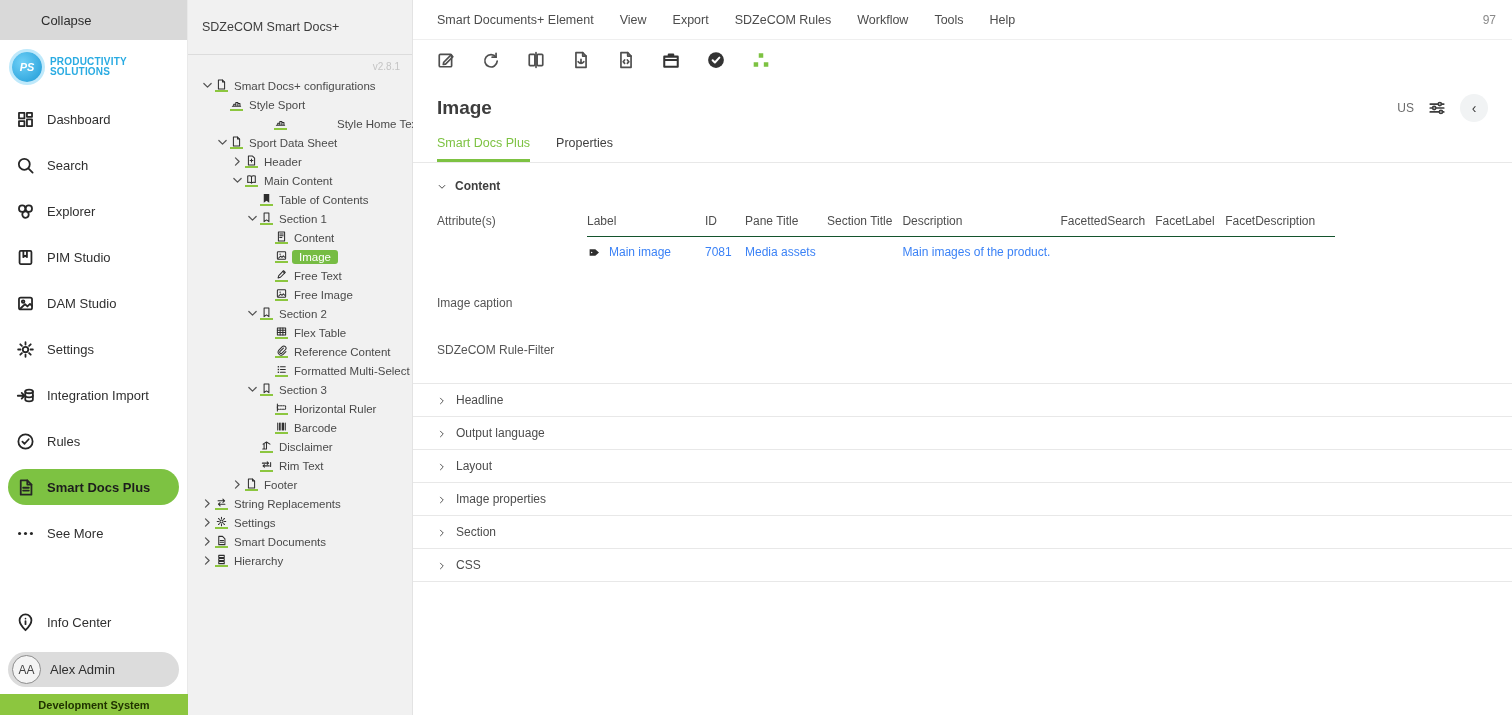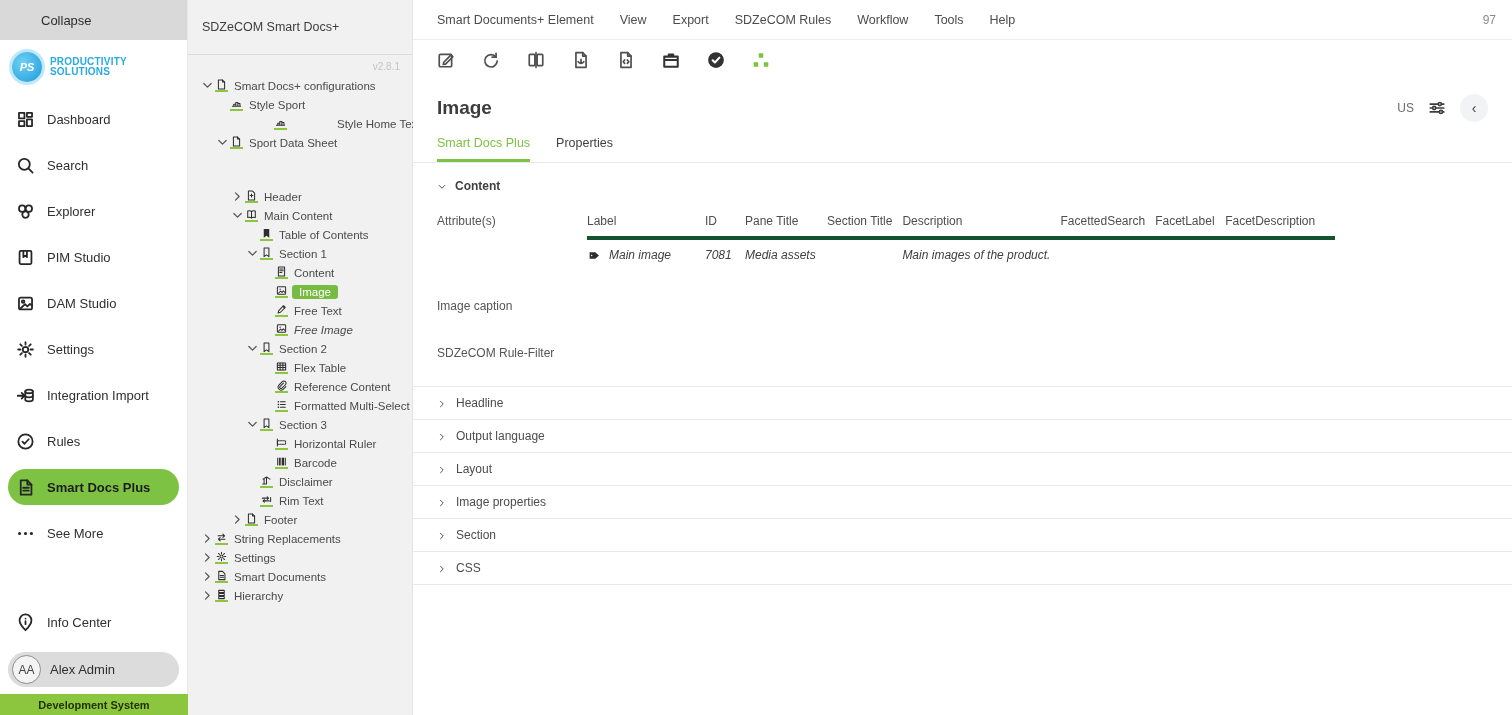--- a/index.html
+++ b/index.html
@@ -55,21 +55,21 @@
   .tab { font-size:12.5px; color:#3f3f3f; padding-bottom:9px; cursor:pointer; border-bottom:3px solid transparent; }
   .tab.active { color:#7dc242; border-bottom-color:#7dc242; }
 
   .panel-body { padding:16px 24px 0 24px; font-size:12px; color:#555; overflow:hidden; }
   .section-head { display:flex; align-items:center; gap:8px; font-weight:bold; color:#3f3f3f; font-size:12px; cursor:pointer; }
   .chev { width:10px; height:10px; color:#3f3f3f; }
   .attr-row { display:flex; margin-top:21px; }
   .attr-label { width:150px; flex:0 0 150px; color:#555; }
   table.attr-table { border-collapse:collapse; }
   table.attr-table th { font-weight:normal; color:#4e4e4e; text-align:left; padding:0 10px 8px 0; font-size:12px; }
-  table.attr-table td { padding:8px 10px 4px 0; color:#404040; border-top:4px solid #14532d; font-size:12px;font-style:italic; }
+  table.attr-table td { padding:8px 10px 4px 0; color:#3b82f6; border-top:1px solid #14532d; font-size:12px; }
   .cell-label { display:flex; align-items:center; gap:7px; }
   .tag-ic { width:15px; height:13px; color:#2e2e2e; }
   .field-label { margin-top:33px; color:#555; }
   .divider { height:1px; background:#e8e8e8; margin:26px -24px 0 -24px; }
   .fold-row { display:flex; align-items:center; gap:9px; height:33px; border-bottom:1px solid #e8e8e8; margin:0 -24px; padding:0 24px; color:#4c4c4c; font-size:12px; cursor:pointer; }
   .fold-row .chev { color:#4c4c4c; }
 </style>
 </head>
 <body>
 
@@ -219,21 +219,21 @@
             <svg viewBox="0 0 16 16" width="100%" height="100%" fill="none" stroke="currentColor" stroke-width="1.5" stroke-linecap="round" stroke-linejoin="round">
               <path d="M3.5 5.5 8 10l4.5-4.5"></path>
             </svg>
           </span>
           <span class="tree-ic"><svg viewBox="0 0 16 16" width="100%" height="100%" fill="none" stroke="currentColor" stroke-width="1.5" stroke-linecap="round" stroke-linejoin="round">
               <path d="M3.5 1.5h6l3 3v10h-9z"></path>
               <path d="M9.5 1.5v3h3"></path>
             </svg></span>
           <span class="tree-label">Sport Data Sheet</span>
         </div>
-        <div class="tree-row" style="padding-left: 30px; margin-top: 35px;">
+        <div class="tree-row" style="padding-left: 30px;">
           <span class="tw">
             <svg viewBox="0 0 16 16" width="100%" height="100%" fill="none" stroke="currentColor" stroke-width="1.5" stroke-linecap="round" stroke-linejoin="round">
               <path d="M5.5 3.5 10 8l-4.5 4.5"></path>
             </svg>
           </span>
           <span class="tree-ic"><svg viewBox="0 0 16 16" width="100%" height="100%" fill="none" stroke="currentColor" stroke-width="1.5" stroke-linecap="round" stroke-linejoin="round">
               <path d="M3.5 1.5h6l3 3v10h-9z"></path>
               <path d="M8 6v4M6 8h4"></path>
             </svg></span>
           <span class="tree-label">Header</span>
@@ -286,21 +286,21 @@
           <span class="tree-label sel">Image</span>
         </div>
         <div class="tree-row" style="padding-left: 60px;">
           <span class="tw"></span>
           <span class="tree-ic"><svg viewBox="0 0 16 16" width="100%" height="100%" fill="none" stroke="currentColor" stroke-width="1.5" stroke-linecap="round" stroke-linejoin="round">
               <path d="M3 13l1-3.5 7-7 2.5 2.5-7 7z"></path>
               <path d="M10 3.5 12.5 6"></path>
             </svg></span>
           <span class="tree-label">Free Text</span>
         </div>
-        <div class="tree-row" style="padding-left: 60px; font-style: italic;">
+        <div class="tree-row" style="padding-left: 60px;">
           <span class="tw"></span>
           <span class="tree-ic"><svg viewBox="0 0 16 16" width="100%" height="100%" fill="none" stroke="currentColor" stroke-width="1.5" stroke-linecap="round" stroke-linejoin="round">
               <rect x="2" y="2.5" width="12" height="11" rx="1"></rect>
               <circle cx="6" cy="6" r="1" fill="currentColor" stroke="none"></circle>
               <path d="M3.5 12l3.3-3.2 1.9 1.8 2-2 1.8 1.7"></path>
             </svg></span>
           <span class="tree-label">Free Image</span>
         </div>
         <div class="tree-row" style="padding-left: 45px;">
           <span class="tw">

